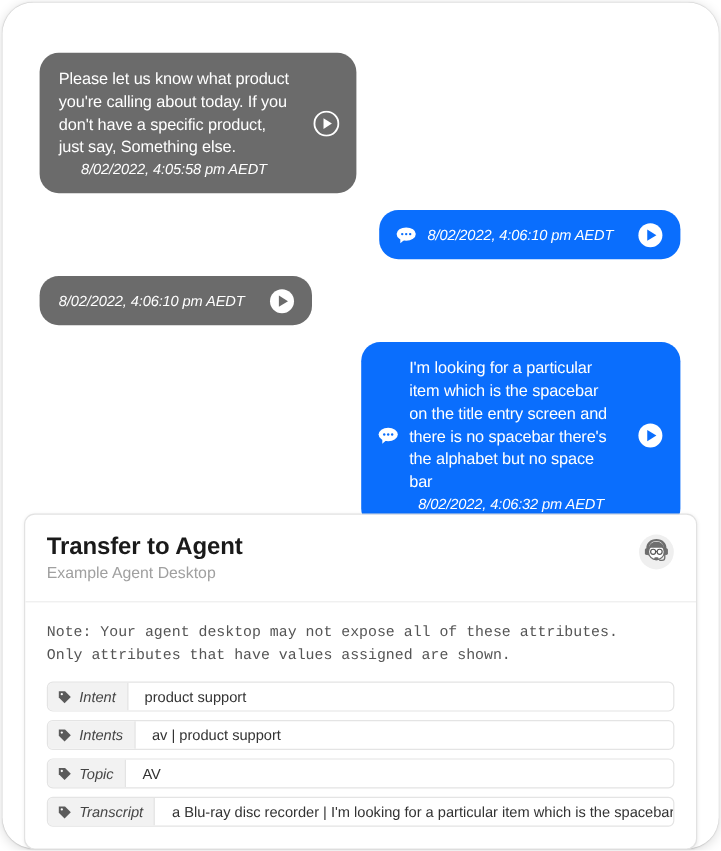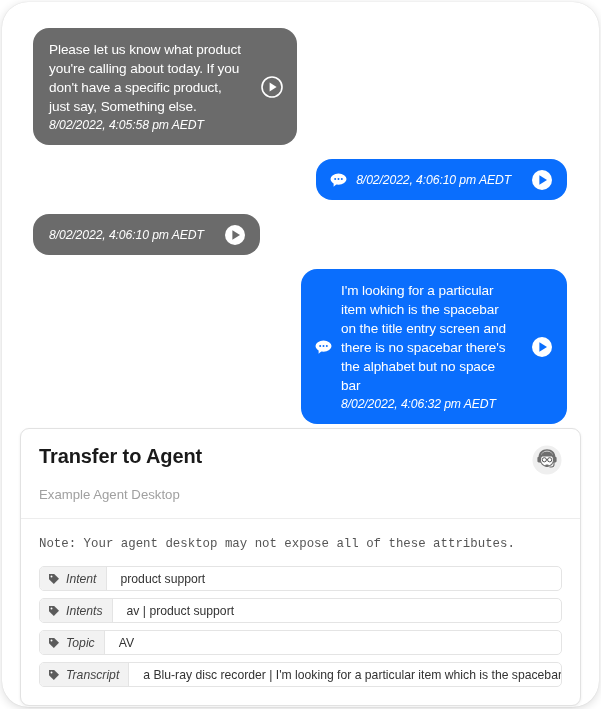--- a/index.html
+++ b/index.html
@@ -27,21 +27,21 @@
     width: 597px;
     height: 705px;
     background: #ffffff;
     border-radius: 26px;
     box-shadow: 0 2px 10px rgba(0,0,0,0.14), 0 0 1px rgba(0,0,0,0.16);
   }
 
   .conversation {
     position: absolute;
     left: 0;
-    top: 0;
+    top: 16px;
     width: 597px;
     padding: 28px 20px 0 20px;
   }
 
   
   .msg {
     display: flex;
     margin-bottom: 14px;
   }
   .msg.bot  { justify-content: flex-start; }
@@ -77,20 +77,21 @@
   }
   .bubble.user .bubble-text { text-align: left; }
 
   .bubble-time {
     font-size: 12.2px;
     font-style: italic;
     line-height: 17px;
     color: #ffffff;
     margin-top: 1px;
     letter-spacing: -0.1px;
+    text-align: center;
   }
 
   
   .play-icon {
     position: absolute;
     right: 14px;
     top: 50%;
     transform: translateY(-50%);
     width: 22px;
     height: 22px;
@@ -130,21 +131,21 @@
     font-size: 20px;
     font-weight: bold;
     color: #1a1a1a;
     line-height: 22px;
     letter-spacing: -0.1px;
   }
   .card-subtitle {
     font-size: 13.2px;
     color: #a0a0a0;
     line-height: 19px;
-    margin-top: 18px;
+    margin-top: 1px;
   }
 
   .avatar {
     position: absolute;
     right: 18px;
     top: 16px;
     width: 30px;
     height: 30px;
   }
   .avatar svg { display: block; }
@@ -312,20 +313,21 @@
           <rect x="13.2" y="19.4" width="3.6" height="2.4" rx="1.1" fill="#6e6e6e"></rect>
           <path d="M22 17v2.6a2.4 2.4 0 0 1-2.4 2.4h-2.2" fill="none" stroke="#6e6e6e" stroke-width="1.1"></path>
           <rect x="5.4" y="11.8" width="2.6" height="5.6" rx="1.3" fill="#6e6e6e"></rect>
           <rect x="22" y="11.8" width="2.6" height="5.6" rx="1.3" fill="#6e6e6e"></rect>
         </svg>
       </span>
     </div>
 
     <div class="card-body">
       <div class="note-line">Note: Your agent desktop may not expose all of these attributes.</div>
+      <div class="note-line">Only attributes that have values assigned are shown.</div>
 
       <div class="attr-list">
 
         <div class="attr-row">
           <div class="attr-label">
             <span class="tag-icon">
               <svg viewBox="0 0 12 12" width="12" height="12">
                 <path d="M1 1h5.2l4.8 4.8-5.2 5.2L1 6.2z" fill="#5b5b5b"></path>
                 <circle cx="3.5" cy="3.5" r="0.95" fill="#ffffff"></circle>
               </svg>

